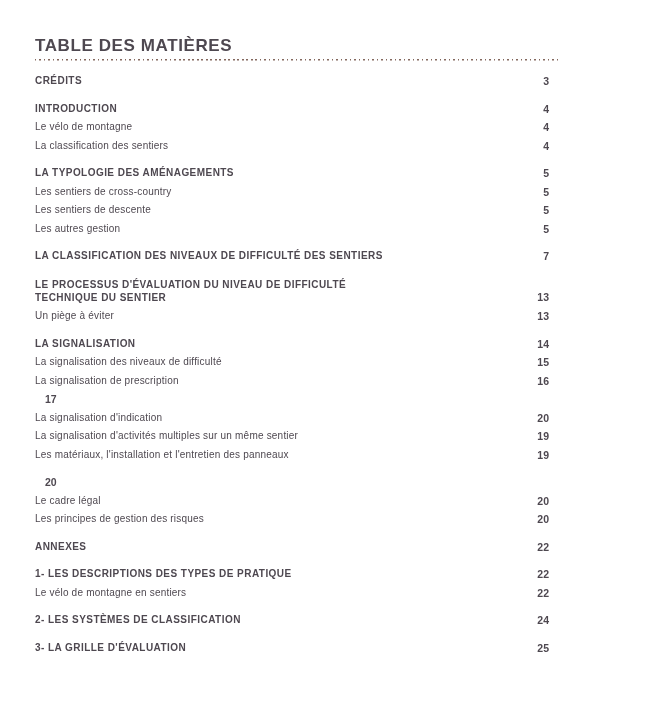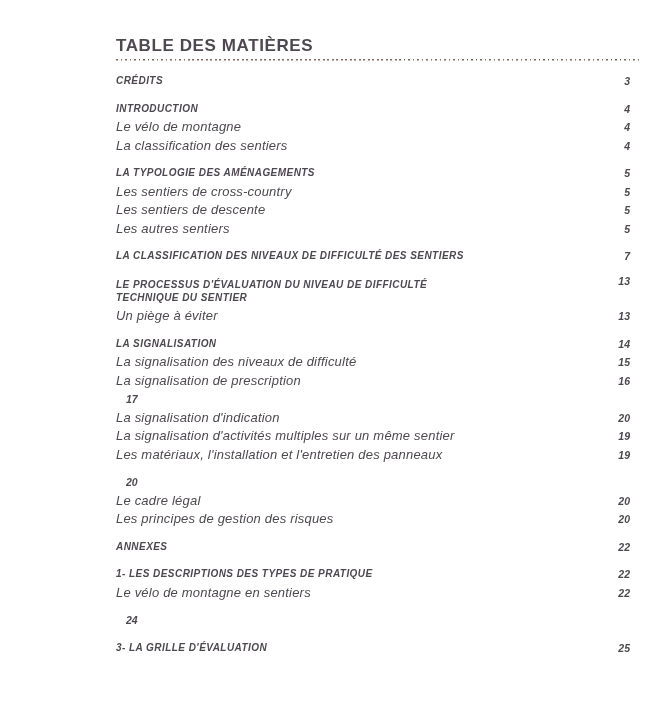--- a/index.html
+++ b/index.html
@@ -11,21 +11,21 @@
   html,body{background:#fff;}
   body{
     font-family:"Liberation Sans","DejaVu Sans",sans-serif;
     color:var(--text);
   }
   .page{
     position:relative;
     width:644px;
     height:714px;
     background:var(--bg);
-    padding:36px 64px 0 116px;
+    padding:36px 64px 0 35px;
     overflow:hidden;
     border-radius:12px;
   }
   .doc-title{
     font-size:17px;
     font-weight:bold;
     letter-spacing:0.6px;
     color:var(--text);
     line-height:20px;
   }
@@ -38,41 +38,41 @@
     background-size:100% 1.5px;
     background-repeat:no-repeat;
   }
   .toc-list{
     width:514px;
     padding-top:11px;
   }
   .toc-row{
     display:flex;
     justify-content:space-between;
-    font-style:italic;
+    align-items:flex-end;
   }
   .toc-row.group-start{
     margin-top:9px;
     gap:29px;
   }
   .toc-row .label{
     line-height:18.5px;
     white-space:pre-line;
   }
   .toc-row.multi .label{
     line-height:13.5px;
     padding:3px 0 2.5px 0;
   }
   .toc-row.heading .label{
     font-size:10px;
     font-weight:bold;
     letter-spacing:0.45px;
   }
   .toc-row.sub .label{
-    font-size:13px;
+    font-size:10px;
     font-weight:normal;
     letter-spacing:0.2px;
   }
   .toc-row .pagenum{
     font-size:10.5px;
     font-weight:bold;
     line-height:18.5px;
     text-align:right;
     flex:0 0 auto;
     padding-left:10px;
@@ -111,21 +111,21 @@
       </div>
       <div class="toc-row sub">
         <span class="label">Les sentiers de cross-country</span>
         <span class="pagenum">5</span>
       </div>
       <div class="toc-row sub">
         <span class="label">Les sentiers de descente</span>
         <span class="pagenum">5</span>
       </div>
       <div class="toc-row sub">
-        <span class="label">Les autres sentiers</span>
+        <span class="label">Les autres gestion</span>
         <span class="pagenum">5</span>
       </div>
       <div class="toc-row heading group-start">
         <span class="label">LA CLASSIFICATION DES NIVEAUX DE DIFFICULTÉ DES SENTIERS</span>
         <span class="pagenum">7</span>
       </div>
       <div class="toc-row heading group-start multi">
         <span class="label">LE PROCESSUS D'ÉVALUATION DU NIVEAU DE DIFFICULTÉ
 TECHNIQUE DU SENTIER</span>
         <span class="pagenum">13</span>
@@ -178,20 +178,21 @@
       </div>
       <div class="toc-row heading group-start">
         <span class="label">1- LES DESCRIPTIONS DES TYPES DE PRATIQUE</span>
         <span class="pagenum">22</span>
       </div>
       <div class="toc-row sub">
         <span class="label">Le vélo de montagne en sentiers</span>
         <span class="pagenum">22</span>
       </div>
       <div class="toc-row heading group-start">
+        <span class="label">2- LES SYSTÈMES DE CLASSIFICATION</span>
         <span class="pagenum">24</span>
       </div>
       <div class="toc-row heading group-start">
         <span class="label">3- LA GRILLE D'ÉVALUATION</span>
         <span class="pagenum">25</span>
       </div>
     </div>
 </div>
 
 </body></html>

